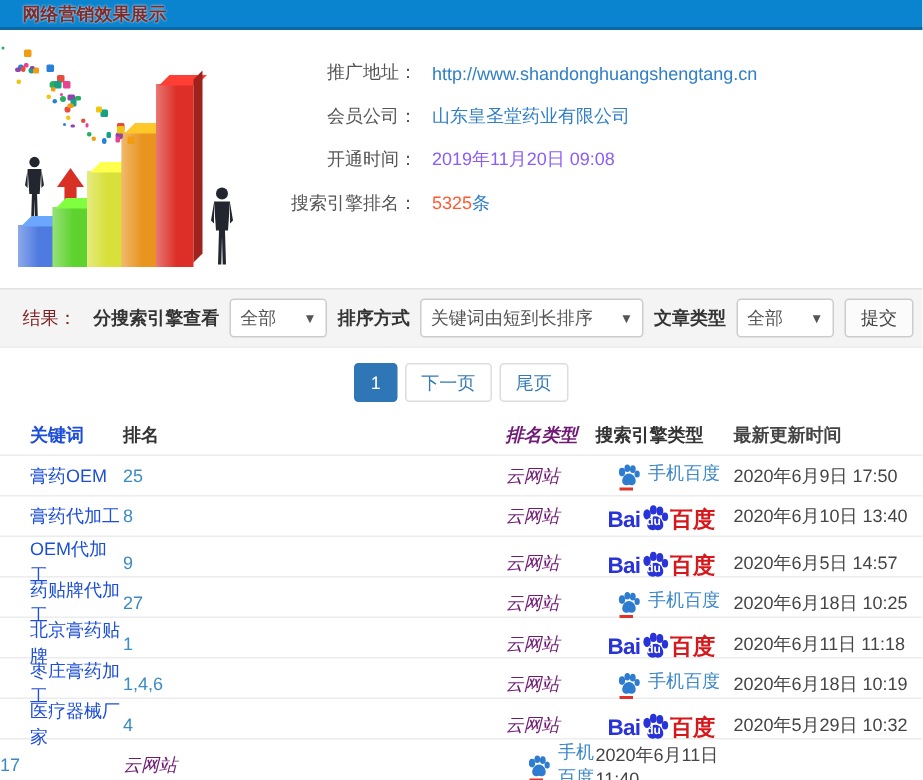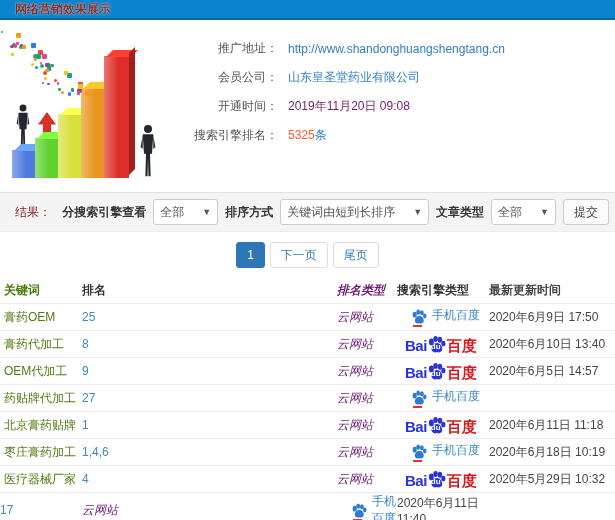--- a/index.html
+++ b/index.html
@@ -24,21 +24,21 @@
     transform:skewY(-45deg); transform-origin:top left; filter:brightness(.72); }
   .dot { position:absolute; }
   .person { position:absolute; }
   .up-arrow { position:absolute; }
 
   .fields { position:absolute; left:182px; top:14px; width:430px; }
   .frow { display:flex; align-items:center; height:29px; }
   .f-label { width:96px; text-align:right; color:#555; flex:0 0 96px; }
   .f-value { margin-left:10px; }
   .f-value.link { color:#2f7ec7; text-decoration:none; cursor:pointer; }
-  .f-value.plain { color:#701a75; }
+  .f-value.plain { color:#8b5cf6; }
   .rank-num { color:#ff5b33; }
   .rank-suffix { color:#2f7ec7; }
 
   
   .filterband { height:40px; background:#f4f4f4; border-top:1px solid #e2e2e2;
     border-bottom:1px solid #ececec; display:flex; align-items:center;
     padding:0 6px 0 15px; gap:7px; }
   .result-label { color:#7f1d1d; margin-right:auto; }
   .flabel { font-weight:bold; color:#333; white-space:nowrap; }
   .fselect { display:inline-flex; align-items:center; justify-content:space-between;
@@ -57,21 +57,21 @@
     border-radius:3px; padding:0 10px; cursor:pointer; }
   .pbtn.current { background:#2e76b5; border:1px solid #2e76b5; color:#fff; min-width:28px; }
   .pbtn.ghost { background:#fff; border:1px solid #ddd; color:#337ab7; }
 
   
   .tbl { width:615px; }
   .trow, .thead { display:grid; grid-template-columns:82px 255px 60px 92px 1fr;
     align-items:center; height:27px; }
   .thead { height:25px; font-weight:bold; color:#333; }
   .trow { border-top:1px solid #ececec; }
-  .c1 { padding-left:4px; color:#4d7c0f; }
+  .c1 { padding-left:20px; color:#1d4ed8; }
   .rank { color:#3b8bc4; cursor:pointer; text-decoration:none; }
   .c3 { color:#701a75;font-style:italic; }
   .c5 { color:#444; }
 
   
   .mlogo { display:inline-flex; align-items:center; gap:5px; margin-left:14px; }
   .paw-wrap { position:relative; width:16px; height:16px; display:inline-block; }
   .paw-wrap svg { width:16px; height:16px; color:#2e7cd0; display:block; }
   .paw-underline { position:absolute; left:2px; bottom:-3px; width:9px; height:2px; background:#e0332a; }
   .mlabel { color:#3a87c8; }
@@ -309,20 +309,21 @@
   <span class="mlogo">
     <span class="paw-wrap">
       <svg viewBox="0 0 100 100">
                 <use href="#paw-shape"></use>
               </svg>
       <span class="paw-underline"></span>
     </span>
     <span class="mlabel">手机百度</span>
   </span>
 </div>
+    <div class="c5"><span>2020年6月18日 10:25</span></div>
   </div>
 
   <div class="trow">
     <div class="c1"><span class="kw">北京膏药贴牌</span></div>
     <div class="c2"><a class="rank">1</a></div>
     <div class="c3"><span>云网站</span></div>
     <div class="c4">
   <span class="plogo">
     <span class="bai">Bai</span>
     <span class="pawdu">

